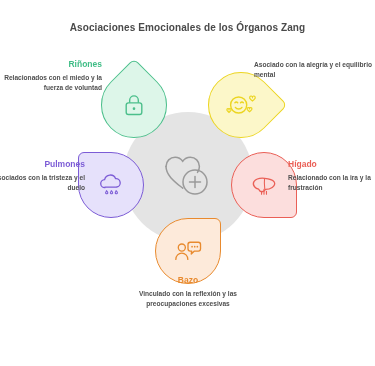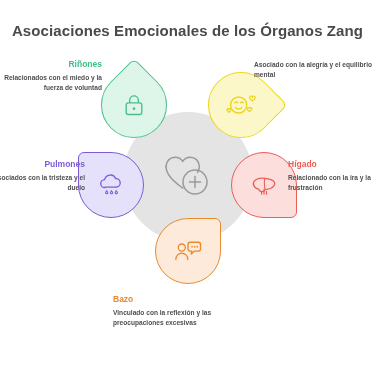--- a/index.html
+++ b/index.html
@@ -20,21 +20,21 @@
     height: 366px;
   }
 
   
   .title {
     position: absolute;
     left: 0;
     top: 22px;
     width: 375px;
     text-align: center;
-    font-size: 15px;
+    font-size: 10px;
     font-weight: bold;
     color: #4a4a4a;
     letter-spacing: 0.1px;
   }
 
   
   .hub {
     position: absolute;
     left: 123px;
     top: 112px;
@@ -129,21 +129,21 @@
 
   #block-heart { left: 254px; top: 60px; width: 121px; text-align: left; }
   #block-heart .label { color: #e3cb18; }
 
   #block-lungs { left: -16px; top: 160px; width: 101px; text-align: right; }
   #block-lungs .label { color: #7c5cd6; }
 
   #block-liver { left: 288px; top: 160px; width: 90px; text-align: left; }
   #block-liver .label { color: #ea5f56; }
 
-  #block-spleen { left: 113px; top: 276px; width: 150px; text-align: left; margin-top: 19px; }
+  #block-spleen { left: 113px; top: 276px; width: 150px; text-align: center; }
   #block-spleen .label { color: #e88a2e; }
 </style>
 </head>
 <body>
 
 <div id="stage">
 
   <div class="title">Asociaciones Emocionales de los Órganos Zang</div>
 
   <div class="hub"></div>

